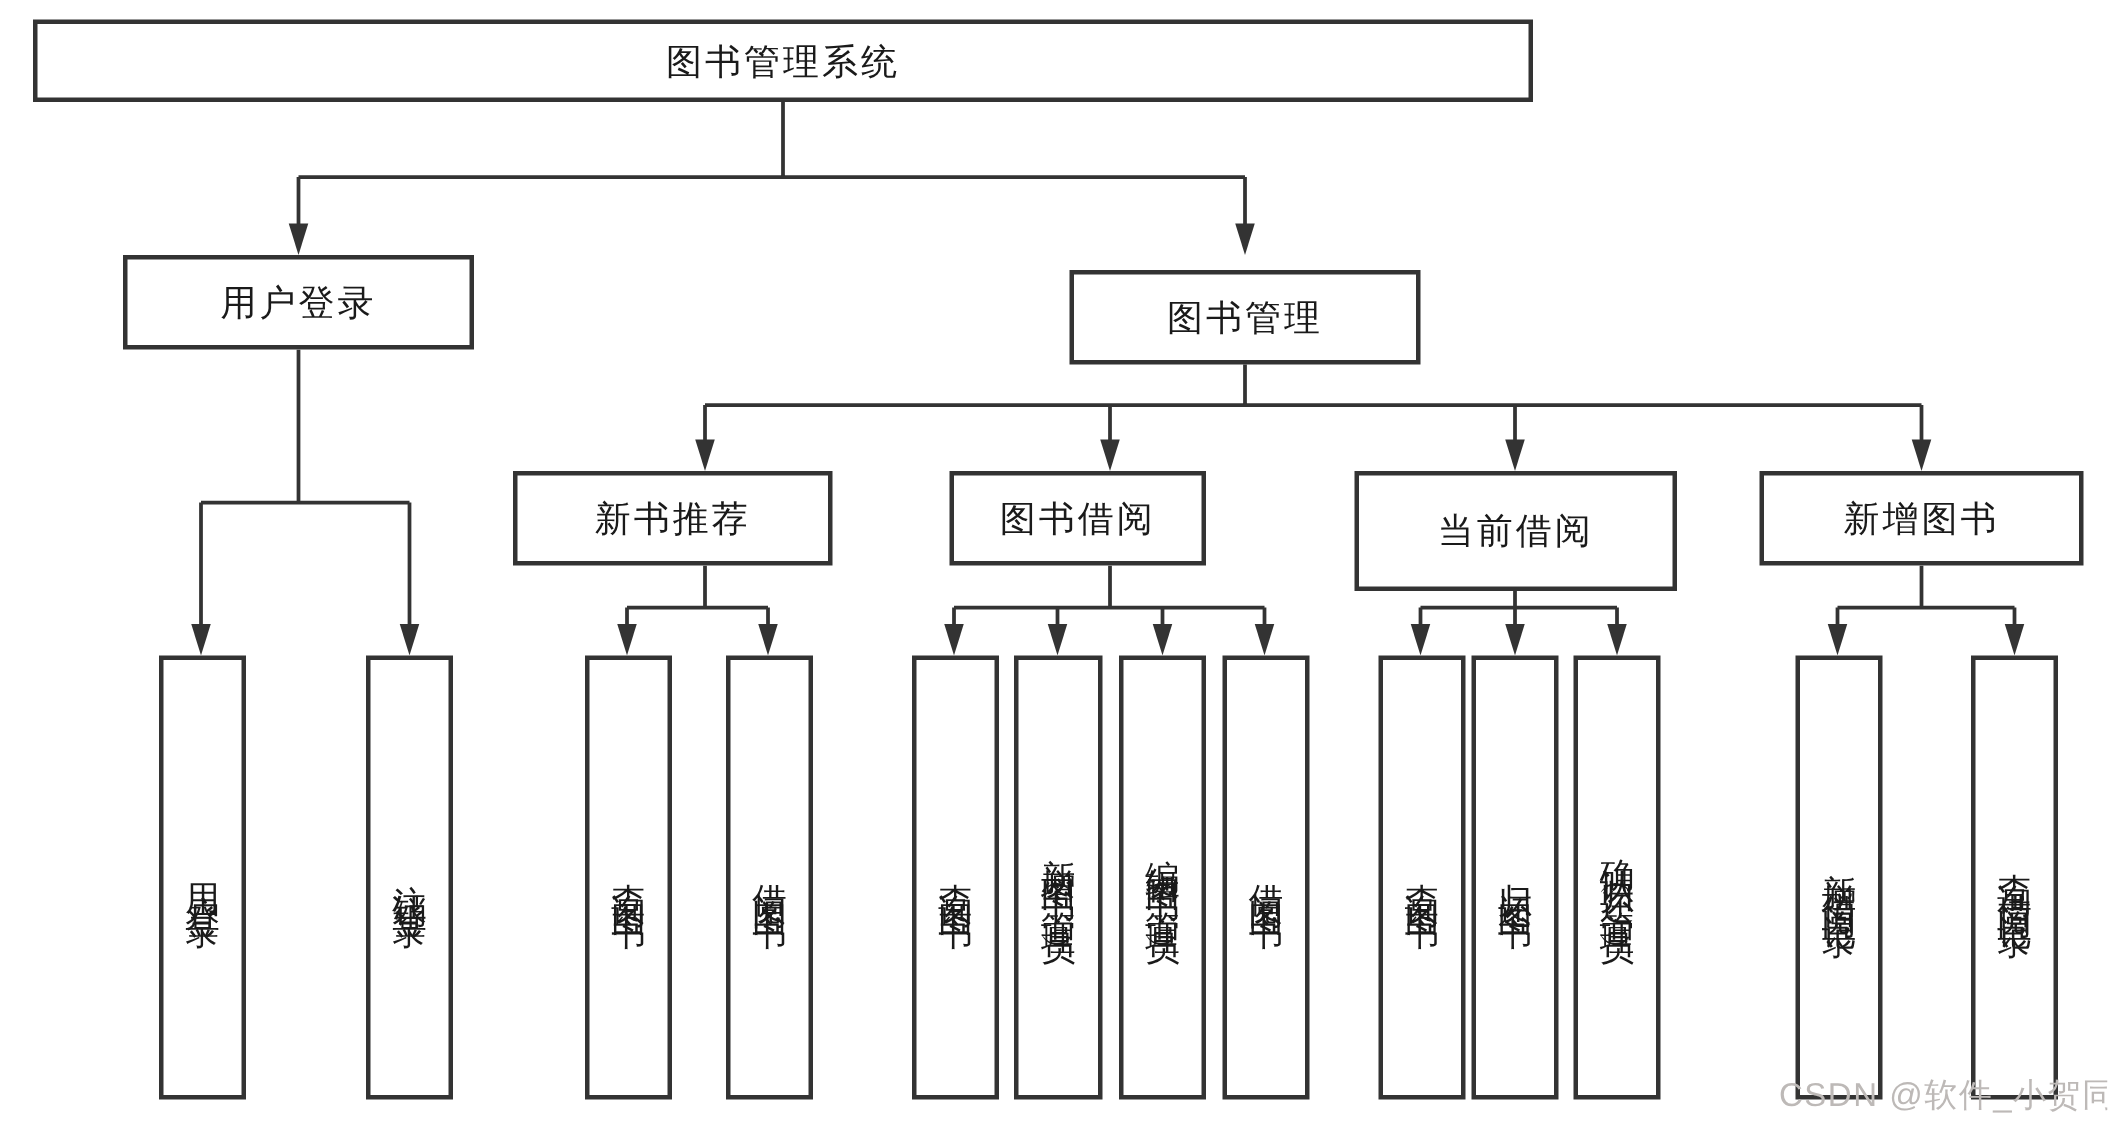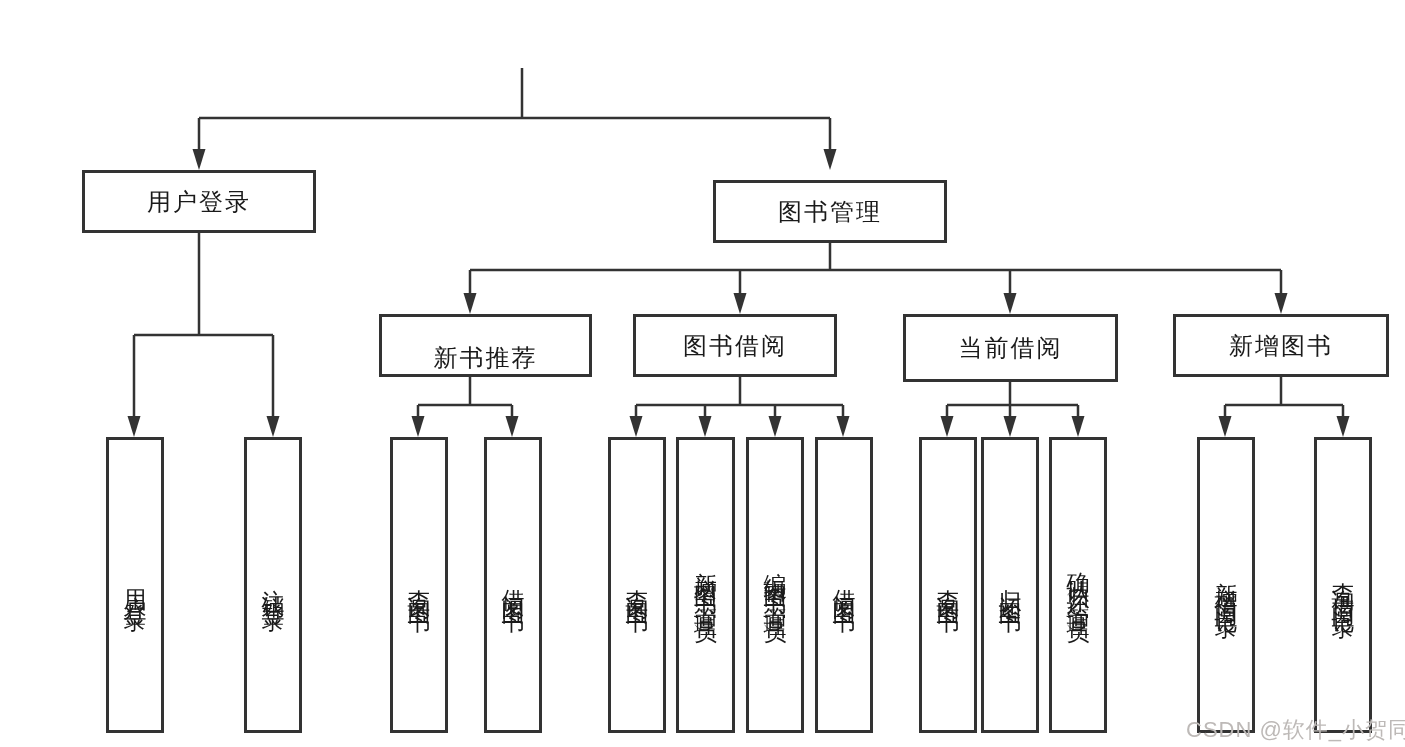--- a/index.html
+++ b/index.html
@@ -108,35 +108,38 @@
       <polygon points="768.5,416 781.5,416 775,437"></polygon>
       <polygon points="836.5,416 849.5,416 843,437"></polygon>
       <polygon points="940.5,416 953.5,416 947,437"></polygon>
       <polygon points="1003.5,416 1016.5,416 1010,437"></polygon>
       <polygon points="1071.5,416 1084.5,416 1078,437"></polygon>
       <polygon points="1218.5,416 1231.5,416 1225,437"></polygon>
       <polygon points="1336.5,416 1349.5,416 1343,437"></polygon>
     </g>
   </svg>
 
+  <div class="node" style="left:22px; top:13px; width:1000px; height:55px;">
+    <span>图书管理系统</span>
+  </div>
 
   <div class="node" style="left:82px; top:170px; width:234px; height:63px;">
     <span>用户登录</span>
   </div>
   <div class="node" style="left:713px; top:180px; width:234px; height:63px;">
     <span>图书管理</span>
   </div>
 
-  <div class="node" style="left:379px; top:314px; width:213px; height:63px;align-items:flex-end;">
+  <div class="node" style="left:342px; top:314px; width:213px; height:63px;">
     <span>新书推荐</span>
   </div>
-  <div class="node" style="left:633px; top:314px; width:204px; height:63px;">
+  <div class="node" style="left:633px; top:314px; width:171px; height:63px;">
     <span>图书借阅</span>
   </div>
-  <div class="node" style="left:903px; top:314px; width:215px; height:68px;">
+  <div class="node" style="left:903px; top:314px; width:215px; height:80px;">
     <span>当前借阅</span>
   </div>
   <div class="node" style="left:1173px; top:314px; width:216px; height:63px;">
     <span>新增图书</span>
   </div>
 
   <div class="vnode" style="left:106px;">
     <span class="vtext">用户登录</span>
   </div>
   <div class="vnode" style="left:244px;">

